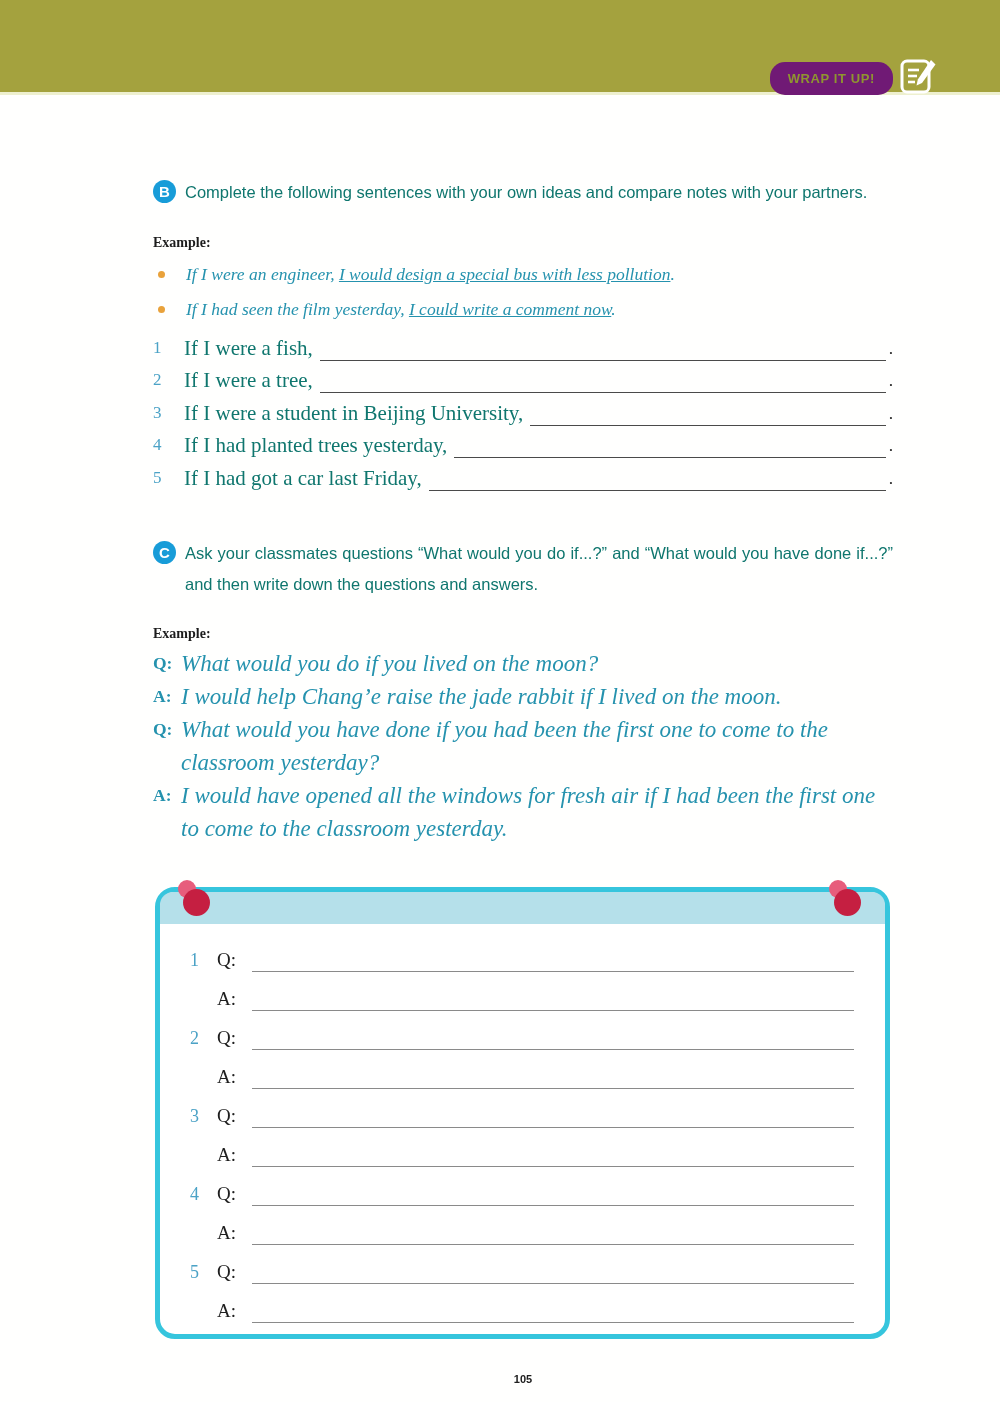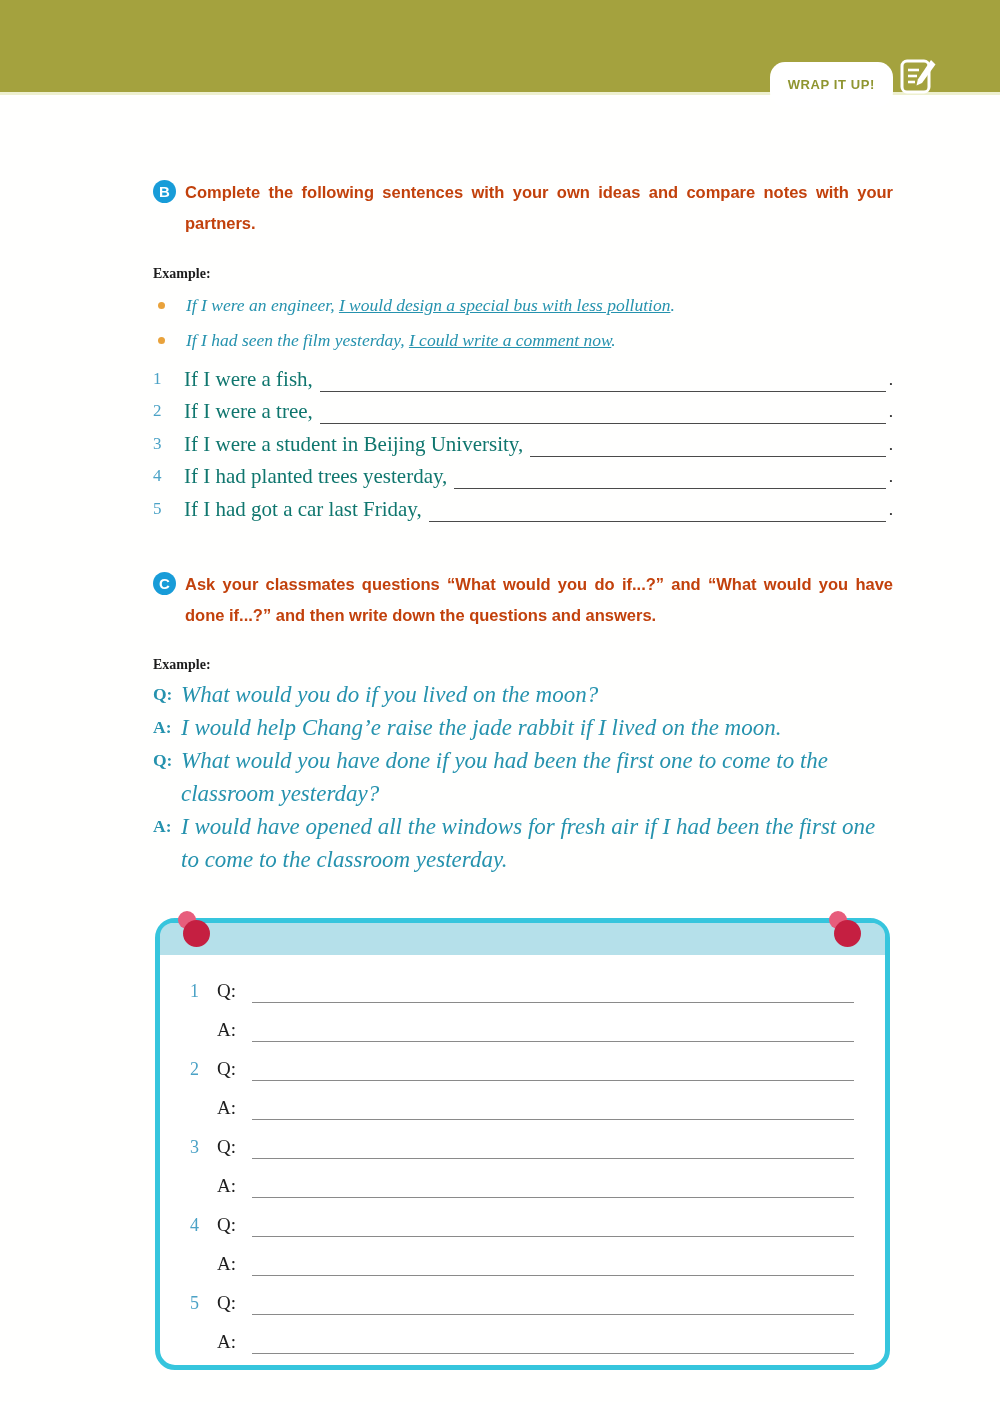--- a/index.html
+++ b/index.html
@@ -1,31 +1,31 @@
 <!DOCTYPE html>
 <html><head>
 <meta charset="utf-8">
 <style>
   html,body{margin:0;padding:0;}
   body{background:#ffffff;font-family:"Liberation Serif", serif;}
   .page{position:relative;width:1000px;height:1402px;background:#fffffe;overflow:hidden;}
 
   
   .band{position:relative;width:100%;height:95px;background:#a4a23e;border-bottom:3px solid #eef0cf;box-sizing:border-box;}
-  .wrap-pill{position:absolute;right:107px;top:62px;height:29px;padding:8px 18px;background:#ffffff;border-radius:15px;display:flex;align-items:center;}
+  .wrap-pill{position:absolute;right:107px;top:62px;height:29px;padding:2px 18px;background:#701a75;border-radius:15px;display:flex;align-items:center;}
   .wrap-pill span{font-family:"Liberation Sans", sans-serif;font-weight:bold;font-size:13px;letter-spacing:.6px;color:#8f9530;}
   .edit-icon{position:absolute;right:62px;top:56px;width:40px;height:41px;}
 
   
   .content{padding:0 107px 0 153px;}
 
   .sec-head{display:flex;margin-top:0;}
   .sec-badge{flex:none;width:23px;height:23px;border-radius:50%;background:#189cd8;color:#fff;
     font-family:"Liberation Sans", sans-serif;font-weight:bold;font-size:15px;line-height:23px;text-align:center;margin:3px 9px 0 0;}
-  .sec-title{font-family:"Liberation Sans", sans-serif;font-weight:bold;font-size:16.5px;line-height:31px;color:#c2410c;text-align:justify;width:708px;}
+  .sec-title{font-family:"Liberation Sans", sans-serif;font-weight:normal;font-size:16.5px;line-height:31px;color:#0f766e;text-align:justify;width:708px;}
 
   .example-label{font-weight:bold;font-size:14px;color:#1c1c1c;}
 
   .bullet-row{display:flex;align-items:center;margin-top:11px;}
   .bullet-dot{flex:none;width:7px;height:7px;border-radius:50%;background:#e9a23b;margin:0 21px 0 5px;align-self:center;}
   .ex-text{font-style:italic;font-size:17.5px;color:#2592ae;line-height:24px;}
   .ex-text .ul{text-decoration:underline;}
 
   .blank-item{display:flex;align-items:flex-end;height:32.5px;}
   .blank-item .num{flex:none;width:31px;font-size:17px;color:#4ba2c6;line-height:26px;}

